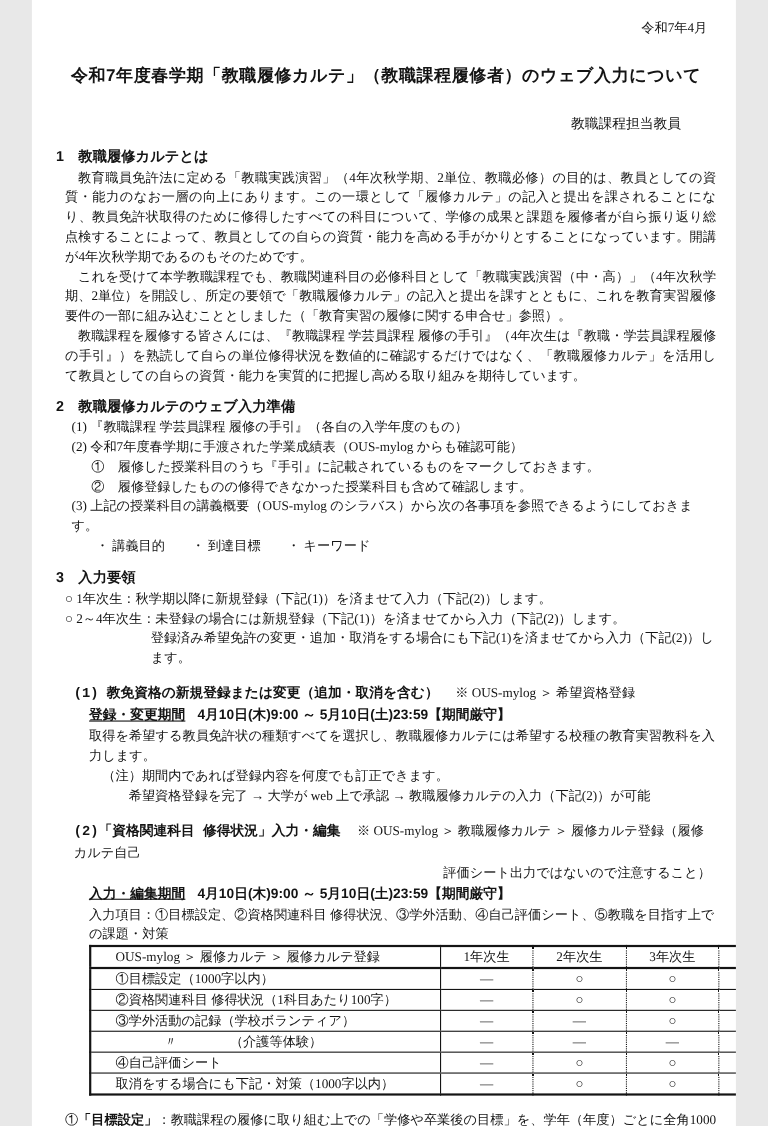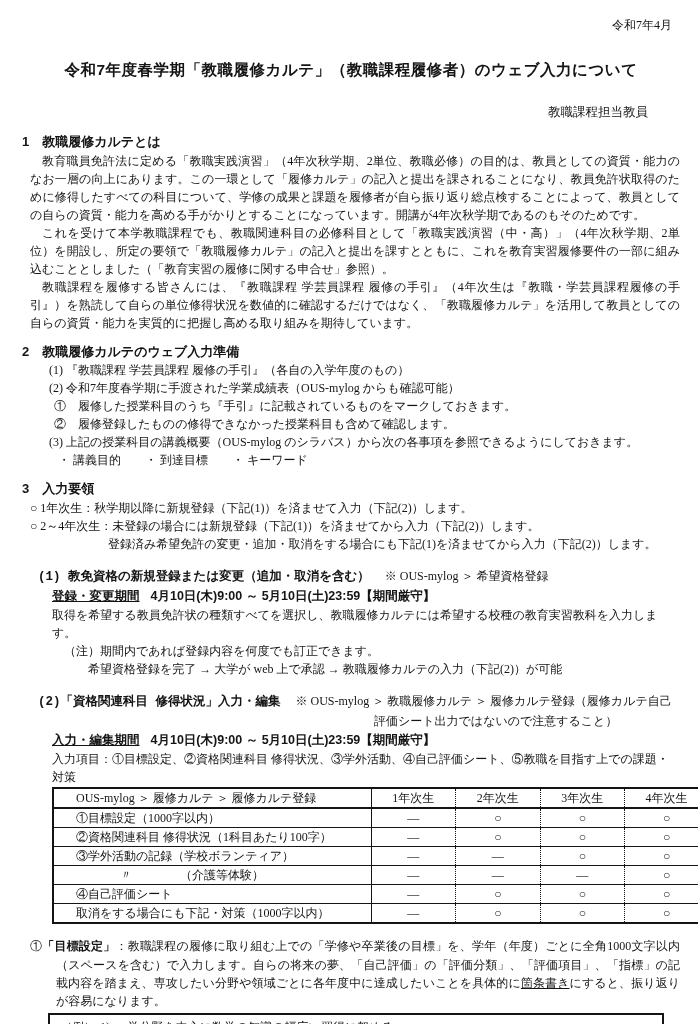--- a/index.html
+++ b/index.html
@@ -1,36 +1,36 @@
 <!DOCTYPE html>
 <html lang="ja"><head>
 <meta charset="utf-8">
 <style>
   * { margin:0; padding:0; box-sizing:border-box; }
   html,body { background:#e8e8e8; }
   .page {
-    width:698px; height:1024px; margin:0 auto; background:#ffffff;
+    width:640px; height:1024px; margin:0 auto; background:#ffffff;
     color:#141414; overflow:hidden;
     font-family:"Liberation Serif","DejaVu Serif",serif;
     font-size:12px; line-height:1.5;
     padding:16px 18px 0 22px;
   }
   .date-line { text-align:right; font-size:12px; padding-right:8px; }
   .doc-title {
     text-align:center; font-size:15.5px; font-weight:700; margin-top:24px;
     font-family:"Liberation Sans","DejaVu Sans",sans-serif; letter-spacing:.5px;
   }
   .author-line { text-align:right; margin-top:22px; font-size:12.5px; padding-right:32px; }
   .sec-heading {
     font-family:"Liberation Sans","DejaVu Sans",sans-serif;
     font-weight:700; font-size:13px; margin-top:10px;
   }
   .sec-body { margin-left:8px; }
   .para { text-indent:1em; text-align:justify; }
-  .s2-item { margin-left:19px; }
+  .s2-item { margin-left:6px; }
   .s2-sub { margin-left:24px; }
   .s2-dots { margin-left:28px; }
   .s3-bullet { margin-left:8px; }
   .s3-cont { margin-left:86px; }
   .sub-block { margin-top:14px; margin-left:16px; }
   .sub-heading .hd { font-weight:700; font-family:Liberation Mono, monospace; font-size:12.5px; }
   .sub-heading .nav { margin-left:12px; }
   .nav-cont { margin-left:336px; }
   .period-line { margin-left:14px; margin-top:1px; }
   .period-label {

